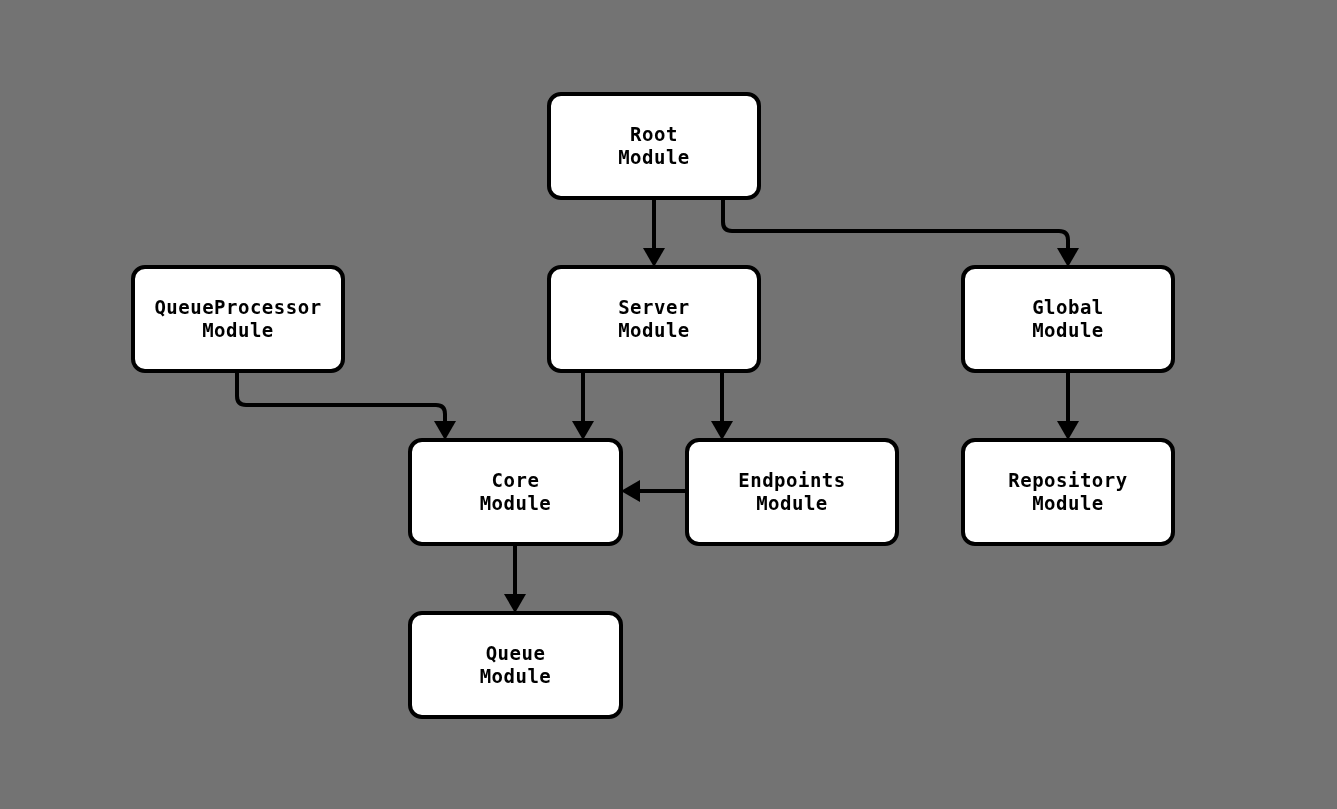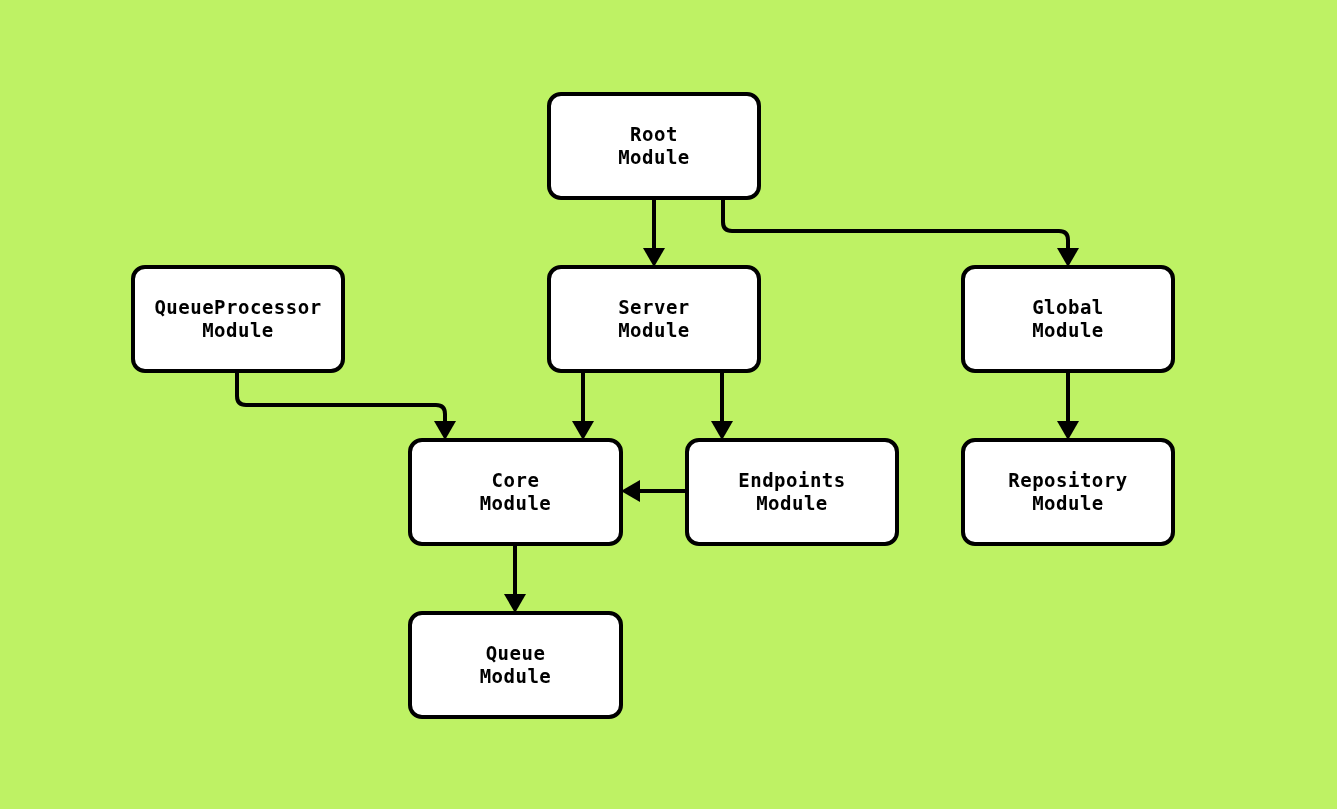--- a/index.html
+++ b/index.html
@@ -11,21 +11,21 @@
   body {
     width: 1337px;
     height: 809px;
     overflow: hidden;
     font-family: "DejaVu Sans Mono", "Liberation Mono", monospace;
   }
   #diagram-root {
     position: relative;
     width: 1337px;
     height: 809px;
-    background: #bef264;
+    background: #737373;
   }
   svg#diagram-svg {
     display: block;
     width: 1337px;
     height: 809px;
   }
   .node-box {
     fill: #ffffff;
     stroke: #000000;
     stroke-width: 4;

